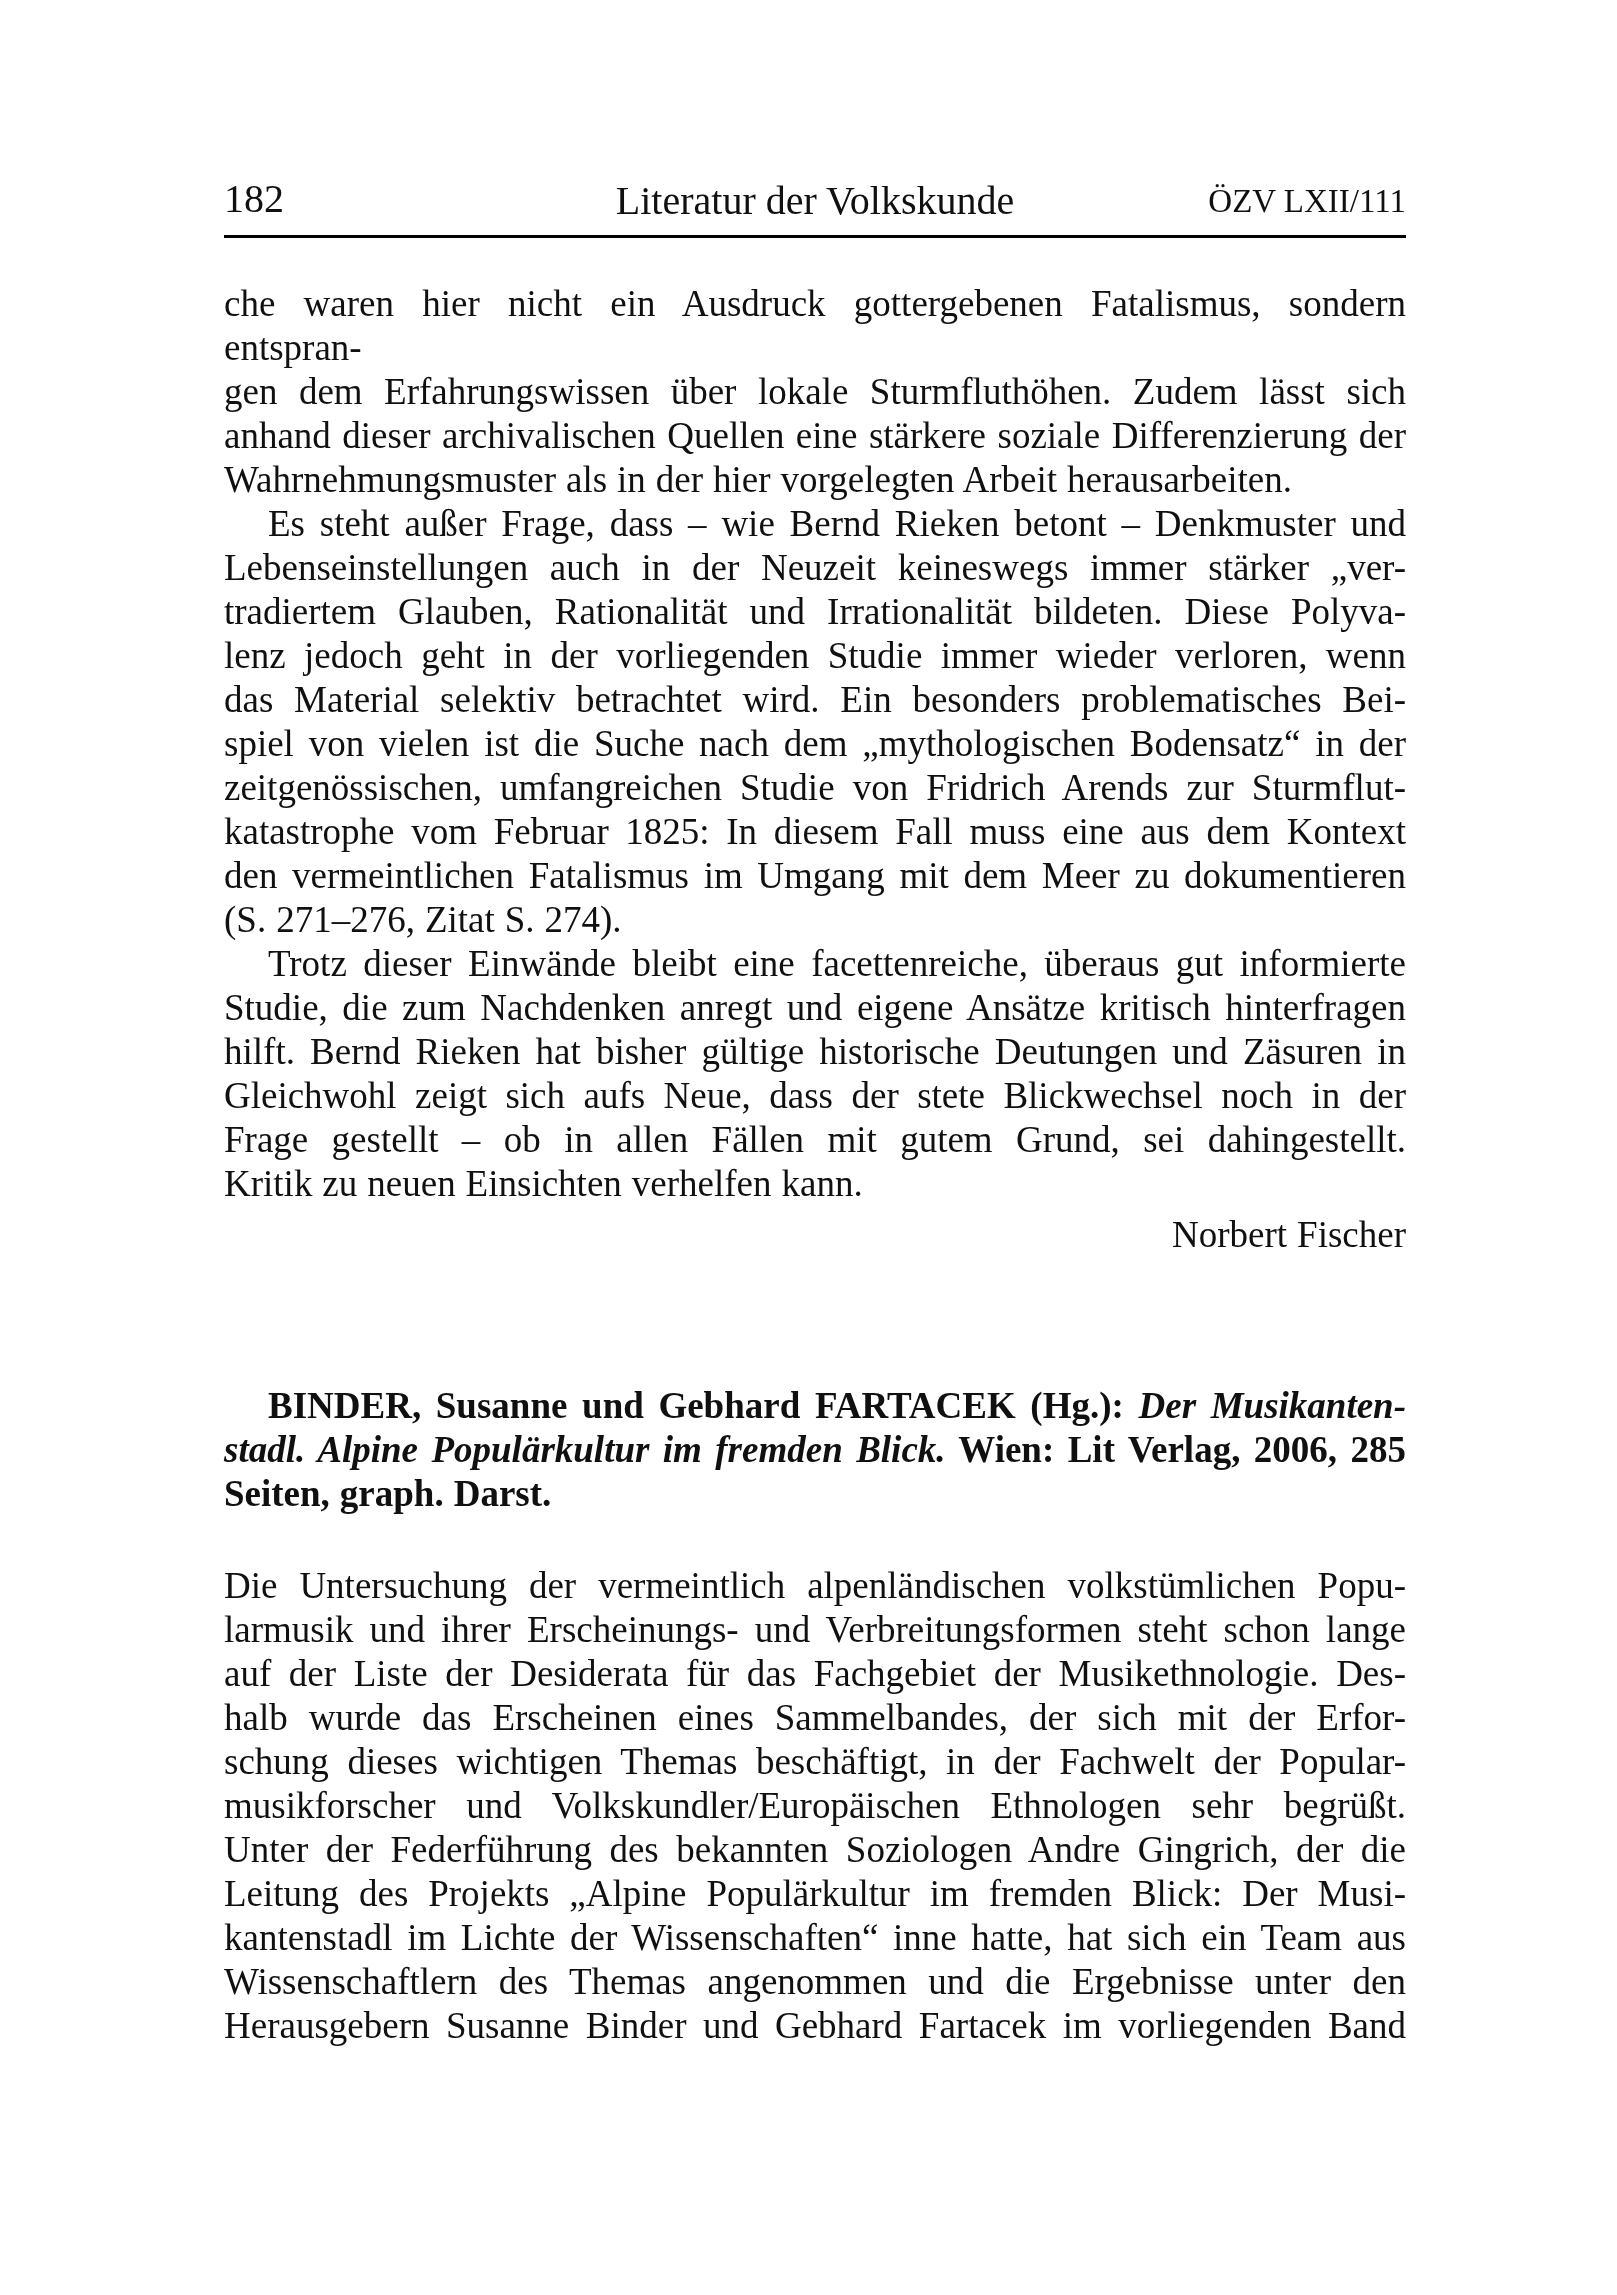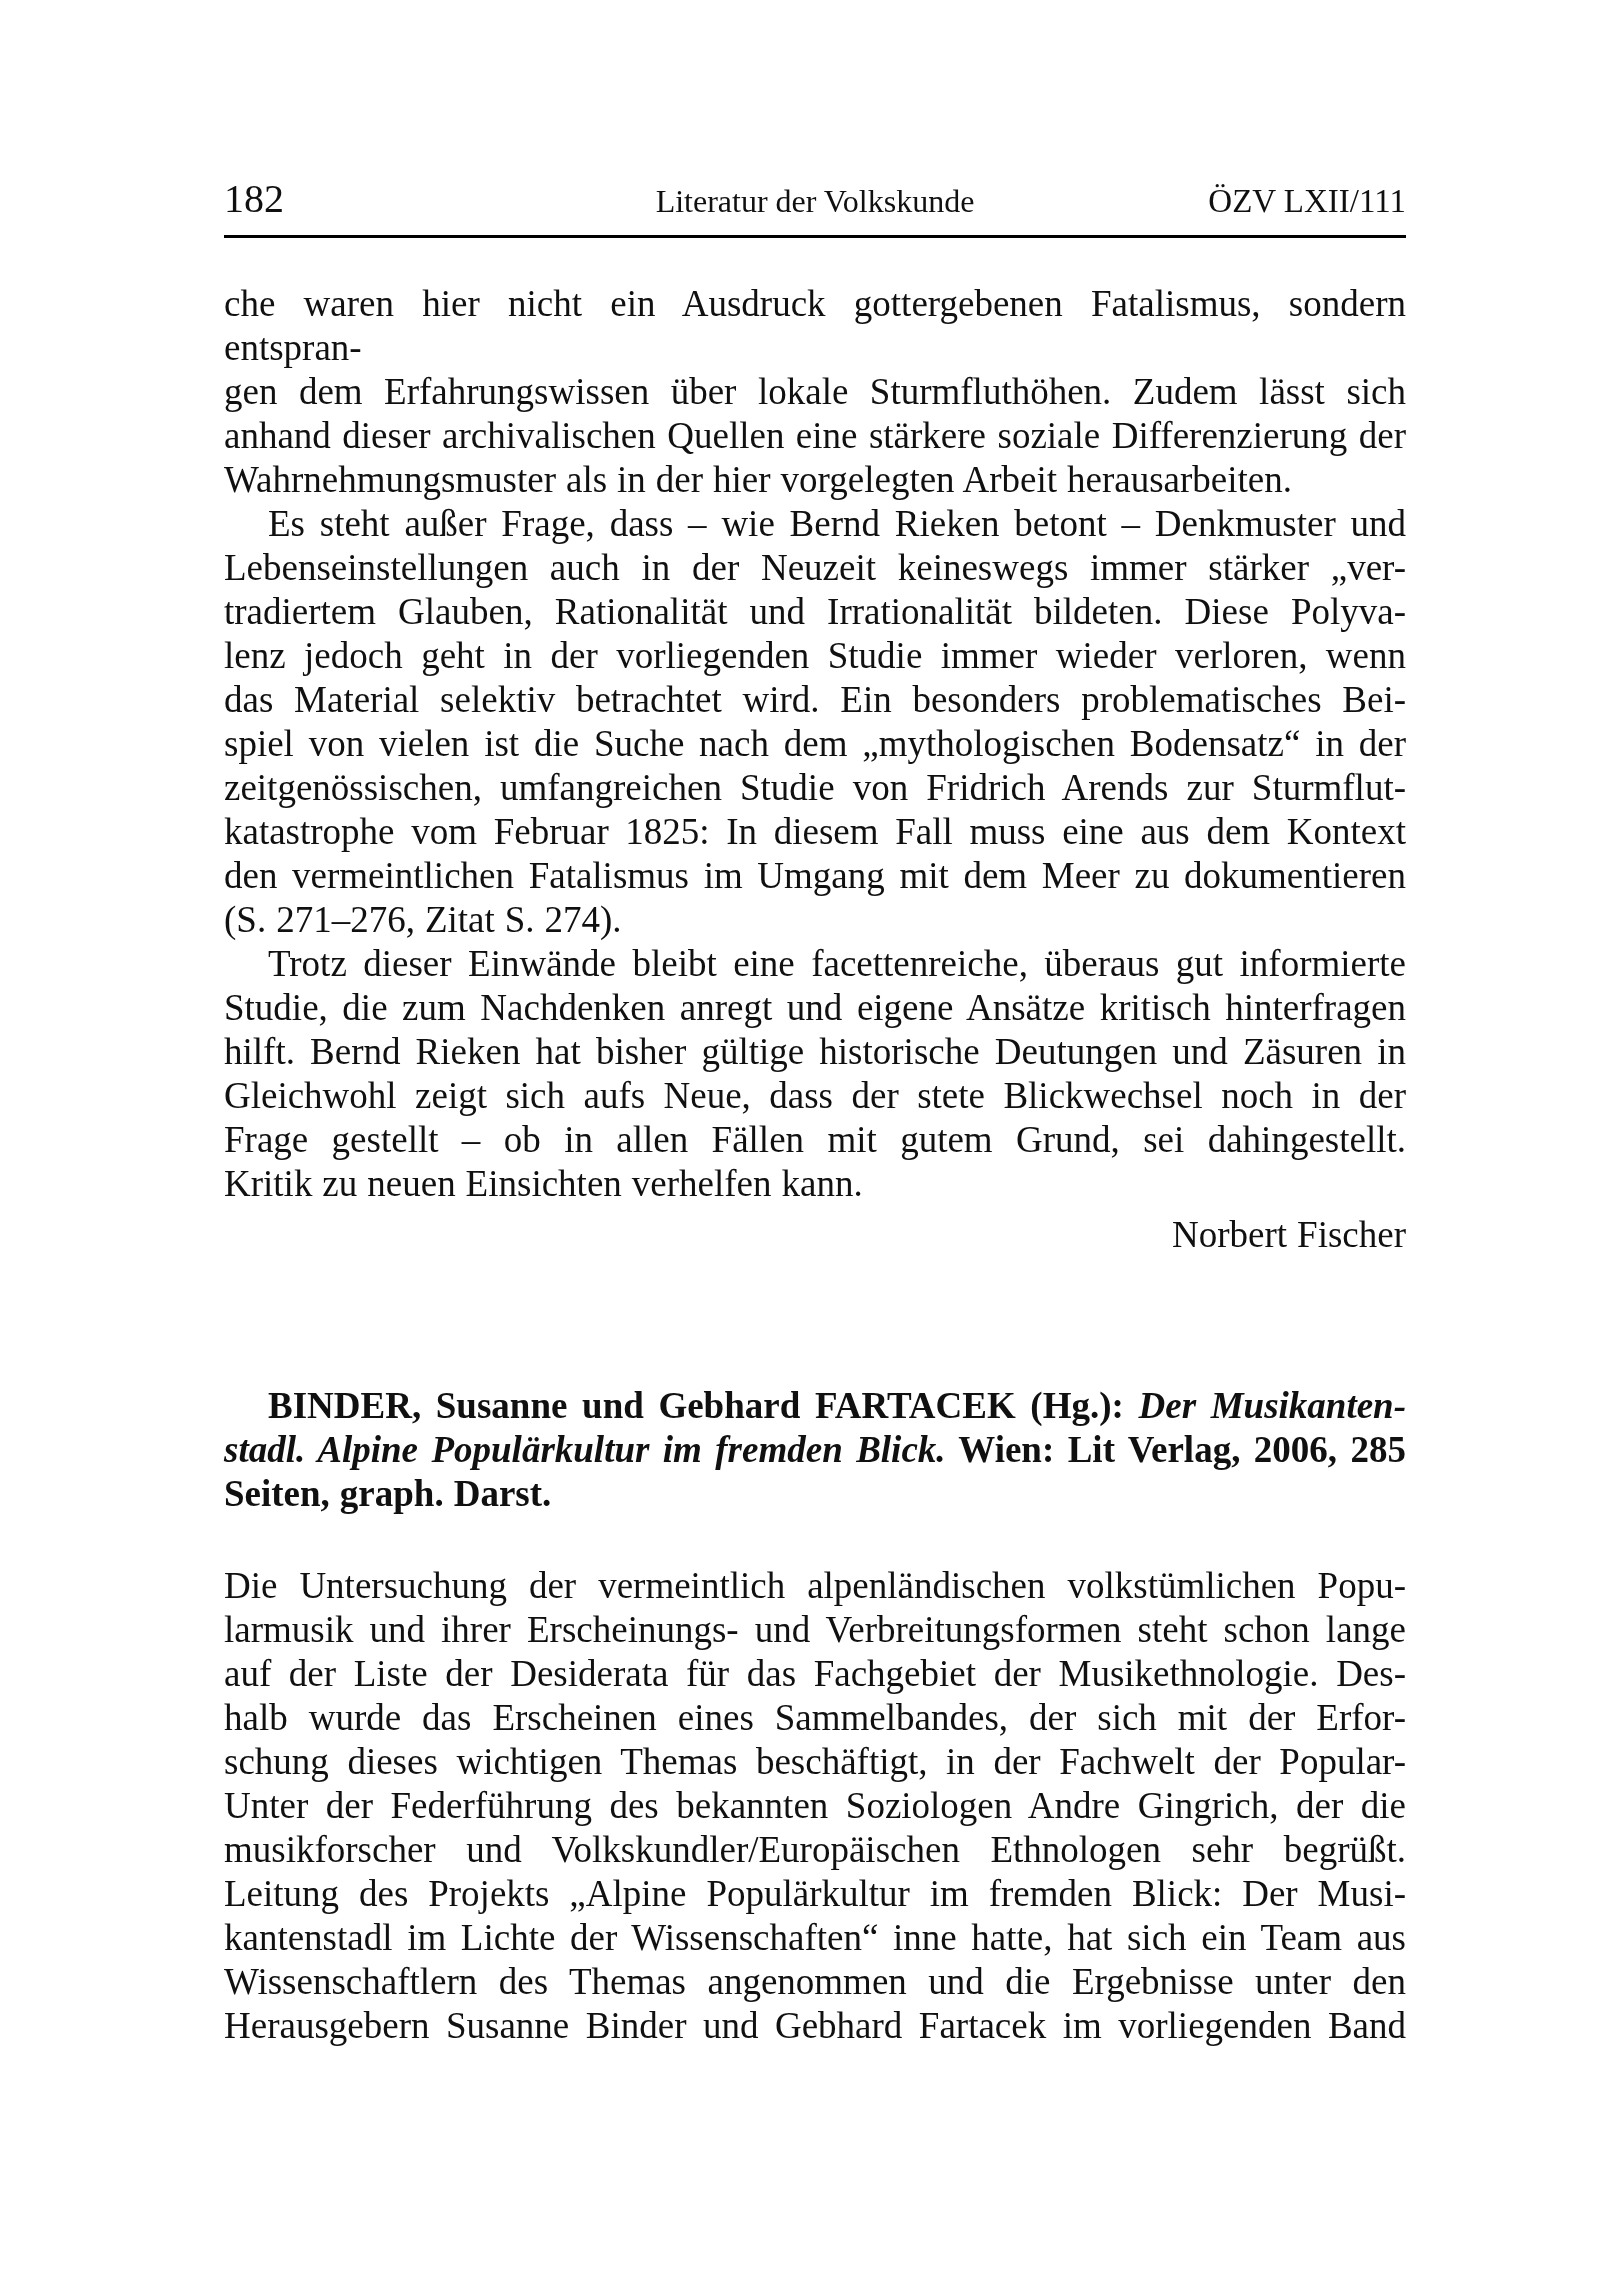--- a/index.html
+++ b/index.html
@@ -33,21 +33,21 @@
     top: 0;
     font-size: 40px;
     line-height: 40px;
   }
   .h-center {
     position: absolute;
     left: 0;
     right: 0;
     top: 0;
     text-align: center;
-    font-size: 32px;
+    font-size: 40px;
     line-height: 40px;
     padding-top: 2.4px;
   }
   .h-right {
     position: absolute;
     right: 0;
     top: 0;
     font-size: 33px;
     line-height: 40px;
     padding-top: 2.4px;
@@ -138,22 +138,22 @@
         <div class="line indent"><span>BINDER, Susanne und Gebhard FARTACEK (Hg.): </span><span class="italic">Der Musikanten-</span></div>
         <div class="line"><span class="italic">stadl. Alpine Populärkultur im fremden Blick.</span><span> Wien: Lit Verlag, 2006, 285</span></div>
         <div class="line end"><span>Seiten, graph. Darst.</span></div>
       </div>
       <div class="block block-review-body">
         <div class="line"><span>Die Untersuchung der vermeintlich alpenländischen volkstümlichen Popu-</span></div>
         <div class="line"><span>larmusik und ihrer Erscheinungs- und Verbreitungsformen steht schon lange</span></div>
         <div class="line"><span>auf der Liste der Desiderata für das Fachgebiet der Musikethnologie. Des-</span></div>
         <div class="line"><span>halb wurde das Erscheinen eines Sammelbandes, der sich mit der Erfor-</span></div>
         <div class="line"><span>schung dieses wichtigen Themas beschäftigt, in der Fachwelt der Popular-</span></div>
+        <div class="line"><span>musikforscher und Volkskundler/Europäischen Ethnologen sehr begrüßt.</span></div>
         <div class="line"><span>Unter der Federführung des bekannten Soziologen Andre Gingrich, der die</span></div>
-        <div class="line"><span>musikforscher und Volkskundler/Europäischen Ethnologen sehr begrüßt.</span></div>
         <div class="line"><span>Leitung des Projekts „Alpine Populärkultur im fremden Blick: Der Musi-</span></div>
         <div class="line"><span>kantenstadl im Lichte der Wissenschaften“ inne hatte, hat sich ein Team aus</span></div>
         <div class="line"><span>Wissenschaftlern des Themas angenommen und die Ergebnisse unter den</span></div>
         <div class="line"><span>Herausgebern Susanne Binder und Gebhard Fartacek im vorliegenden Band</span></div>
       </div>
     </div>
 
 </div>
 
 

